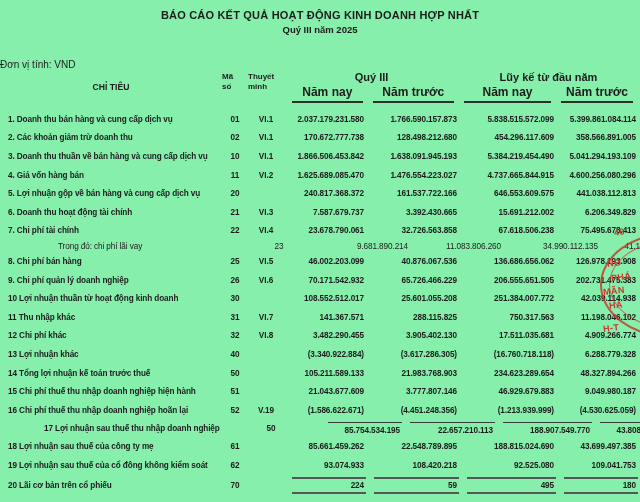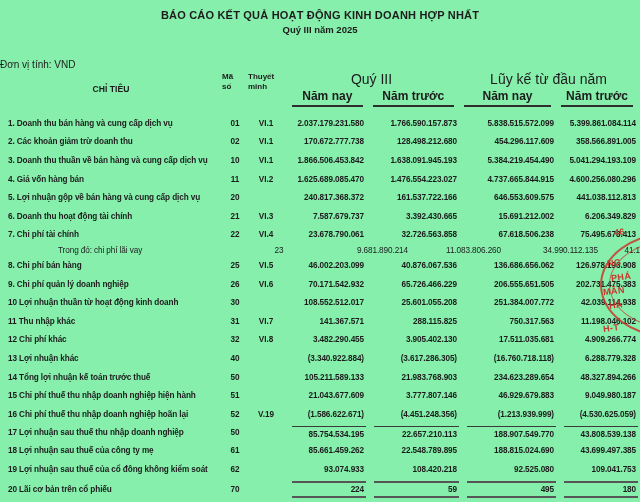--- a/index.html
+++ b/index.html
@@ -11,41 +11,41 @@
   .title{padding-top:9px;text-align:center;font-weight:bold;font-size:11px;letter-spacing:.2px;}
   .subtitle{text-align:center;font-weight:bold;font-size:9.5px;margin-top:3px;}
   .unit-note{text-align:left;font-size:10px;font-weight:500;margin:24px 8px 0 0;}
 
   
   .thead{display:grid;grid-template-columns:222px 26px 36px 175px 179px;margin-top:0;}
   .h-label{display:flex;align-items:center;justify-content:center;font-weight:bold;font-size:8.6px;}
   .h-two{display:flex;flex-direction:column;align-items:flex-start;justify-content:flex-start;
          font-weight:bold;font-size:8px;line-height:10px;padding-top:2px;}
   .h-group{display:flex;flex-direction:column;}
-  .h-group-title{text-align:center;font-weight:normal;font-size:14px;padding-top:1px;}
+  .h-group-title{text-align:center;font-weight:bold;font-size:11px;padding-top:1px;}
   .h-sub-row{display:flex;margin-top:2px;}
   .h-sub{font-weight:bold;font-size:12px;text-align:center;border-bottom:2px solid #2e2e2e;
          padding-bottom:2px;margin:0 5px;}
   .h-sub.w1{width:72px;margin-left:8px;}
   .h-sub.w2{width:83px;}
   .h-sub.w3{width:87px;}
   .h-sub.w4{width:72px;margin-right:2px;}
 
   
   .tbody{margin-top:7px;}
   .row{display:grid;grid-template-columns:222px 26px 36px 82px 93px 97px 82px;
        align-items:center;height:18.6px;font-size:8.2px;font-weight:bold;}
   .cell{white-space:nowrap;}
   .cell.label{padding-left:8px;letter-spacing:-.1px;}
   .cell.code{text-align:center;}
   .cell.note{text-align:center;}
   .cell.num{text-align:right;padding-right:2px;letter-spacing:-.1px;}
   .row.sub{height:12px;font-weight:normal;padding-left:44px;}
   .row.sub .cell.label{padding-left:14px;}
-  .row.topline{height:18px;}
+  .row.topline{height:18px;padding-left:36px;}
   .row.topline .cell.num{border-top:1.2px solid #3a3a3a;margin-left:8px;padding-top:3px;}
   .row.dbl{height:17px;margin-top:2px;}
   .row.dbl .cell.num{border-top:2px solid #565656;border-bottom:2px solid #565656;
        margin-left:8px;height:13px;display:flex;align-items:center;justify-content:flex-end;}
 
   
   .stamp{position:absolute;right:0;top:227px;width:50px;height:114px;overflow:hidden;pointer-events:none;}
   .stamp-arc{position:absolute;border-radius:50%;}
   .arc-outer{left:10px;top:5px;width:140px;height:102px;border:2.2px solid rgba(201,57,46,.85);}
   .arc-inner{left:19px;top:13px;width:126px;height:87px;border:1.5px solid rgba(201,57,46,.7);}

